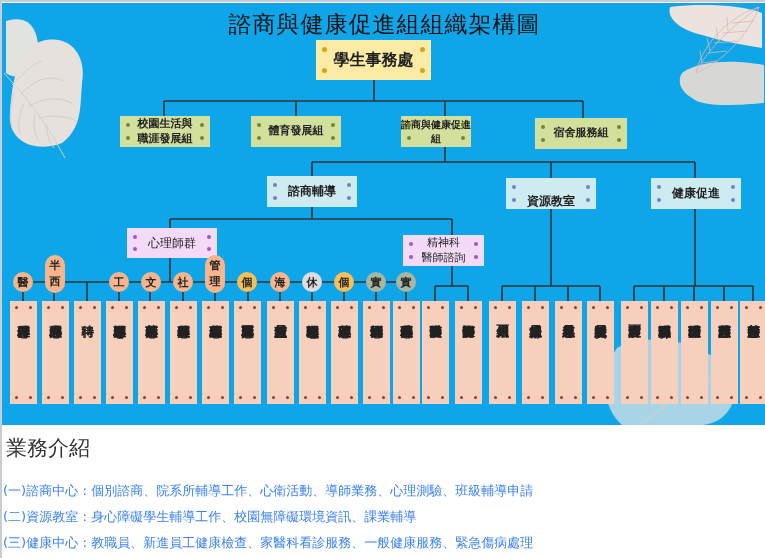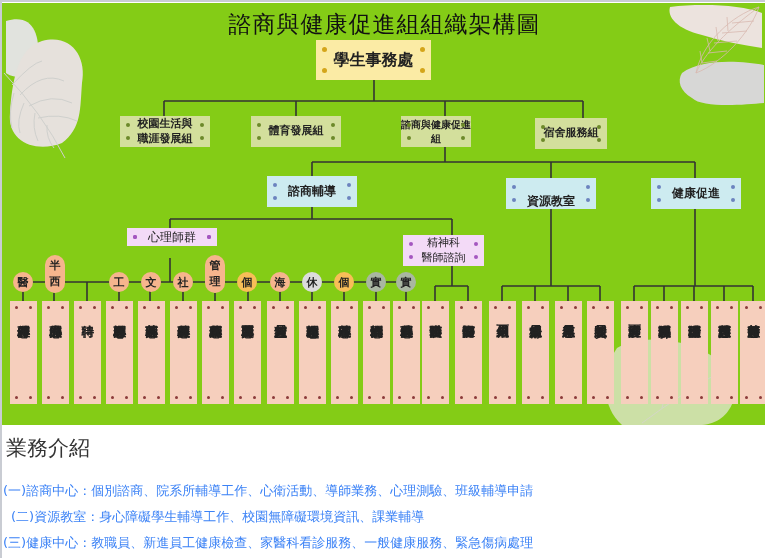--- a/index.html
+++ b/index.html
@@ -6,21 +6,21 @@
   body {
     width: 765px; height: 558px; overflow: hidden; background: #ffffff;
     font-family: "DejaVu Sans", "Liberation Sans", sans-serif; position: relative;
   }
   .frame {
     position: absolute; left: 0; top: 0; width: 763px; height: 556px;
     border-left: 2px solid #c9ccd3; border-top: 2px solid #c9ccd3; border-bottom: 1px solid #d8dbe0;
   }
   .chart-area {
     position: absolute; left: 2px; top: 3px; width: 763px; height: 422px;
-    background: #84cc16; overflow: hidden;
+    background: #0ea5e9; overflow: hidden;
   }
   .deco { position: absolute; left: 0; top: 0; }
   .title {
     position: absolute; left: 0; width: 765px; top: 6px; text-align: center;
     font-size: 23px; color: #111; letter-spacing: 1px;
   }
   .lines { position: absolute; left: 0; top: 0; }
   .box {
     position: absolute; display: flex; align-items: center; justify-content: center;
     text-align: center; color: #222; font-weight: bold; line-height: 1.35;
@@ -184,21 +184,21 @@
       <span class="dot d4"></span>
     <span>體育發展組</span>
   </div>
   <div class="box b-l2" style="left:399px;top:113px;width:70px;height:31px;font-size:10px;">
     <span class="dot d1"></span>
       <span class="dot d2"></span>
       <span class="dot d3"></span>
       <span class="dot d4"></span>
     <span>諮商與健康促進組</span>
   </div>
-  <div class="box b-l2" style="left:533px;top:115px;width:72px;height:31px;">
+  <div class="box b-l2" style="left:533px;top:115px;width:92px;height:31px;">
     <span class="dot d1"></span>
       <span class="dot d2"></span>
       <span class="dot d3"></span>
       <span class="dot d4"></span>
     <span>宿舍服務組</span>
   </div>
 
   <div class="box b-l3" style="left:265px;top:173px;width:90px;height:31px;">
     <span class="dot d1"></span>
       <span class="dot d2"></span>
@@ -214,21 +214,21 @@
     <span>資源教室</span>
   </div>
   <div class="box b-l3" style="left:649px;top:175px;width:90px;height:31px;">
     <span class="dot d1"></span>
       <span class="dot d2"></span>
       <span class="dot d3"></span>
       <span class="dot d4"></span>
     <span>健康促進</span>
   </div>
 
-  <div class="box b-l4" style="left:125px;top:225px;width:90px;height:18px;">
+  <div class="box b-l4" style="left:125px;top:225px;width:90px;height:30px;">
     <span class="dot d1"></span>
       <span class="dot d2"></span>
       <span class="dot d3"></span>
       <span class="dot d4"></span>
     <span>心理師群</span>
   </div>
   <div class="box b-l4" style="left:401px;top:232px;width:81px;height:31px;font-size:11px;white-space:pre;line-height:1.3;">
     <span class="dot d1"></span><span class="dot d2"></span><span class="dot d3"></span><span class="dot d4"></span>
     <span>精神科
 醫師諮詢</span>
@@ -421,14 +421,14 @@
         <span class="dot d2"></span>
         <span class="dot d3"></span>
         <span class="dot d4"></span>
         <span class="txt">賴慧芬營養師</span>
       </div>
     </div>
 </div>
 
 <div class="section-title">業務介紹</div>
 <div class="desc" style="top:482px;">(一)諮商中心：個別諮商、院系所輔導工作、心衛活動、導師業務、心理測驗、班級輔導申請</div>
-<div class="desc" style="top:508px;padding-left:8px;">(二)資源教室：身心障礙學生輔導工作、校園無障礙環境資訊、課業輔導</div>
+<div class="desc" style="top:508px;">(二)資源教室：身心障礙學生輔導工作、校園無障礙環境資訊、課業輔導</div>
 <div class="desc" style="top:534px;text-align:center;">(三)健康中心：教職員、新進員工健康檢查、家醫科看診服務、一般健康服務、緊急傷病處理</div>
 
 </body></html>

